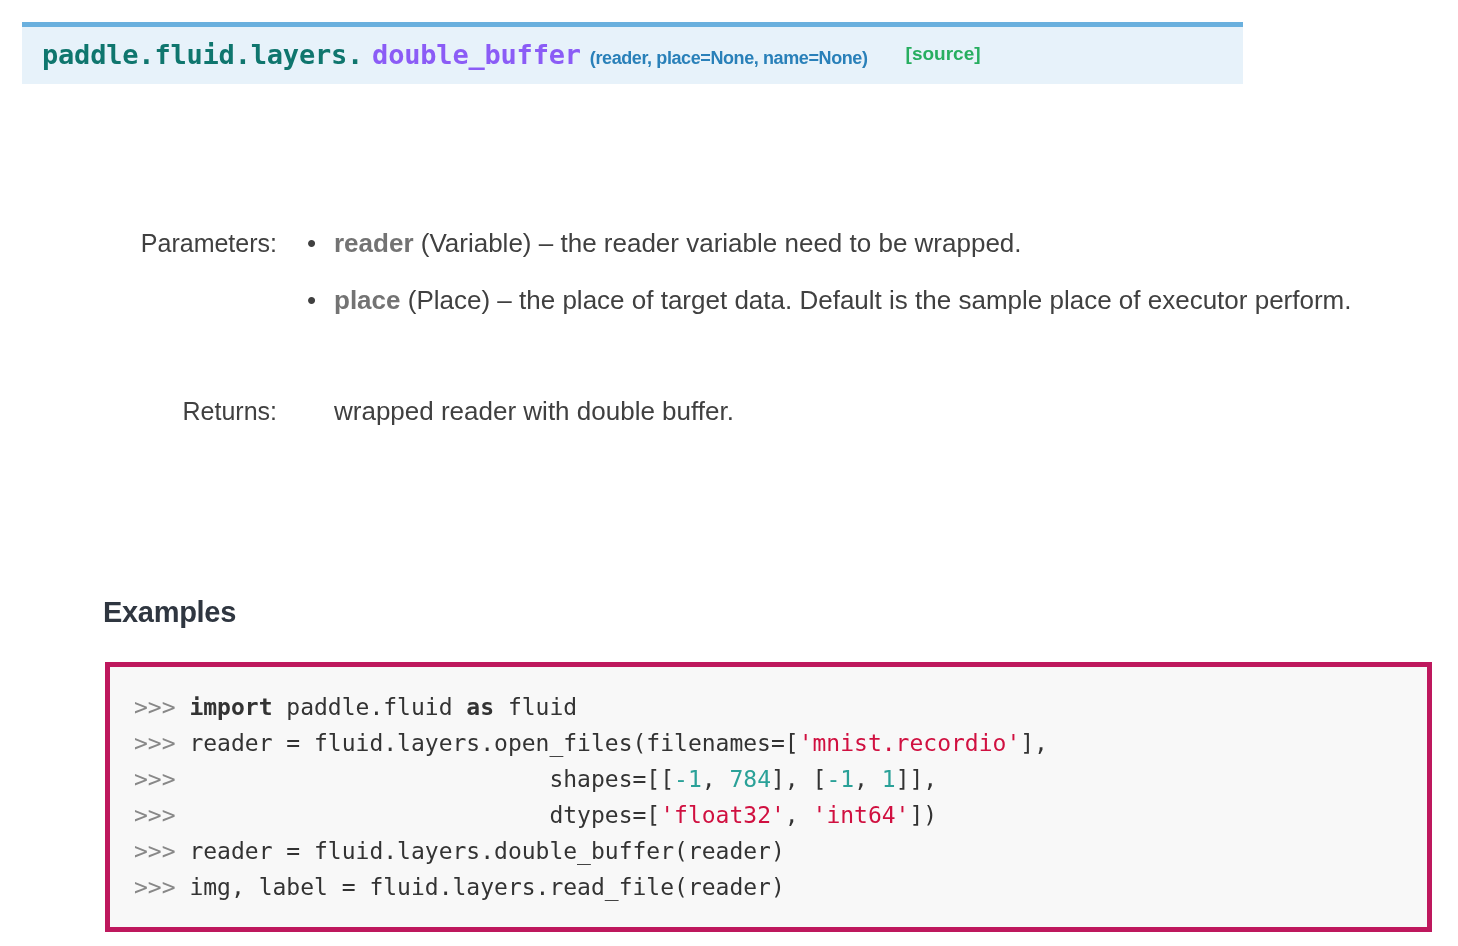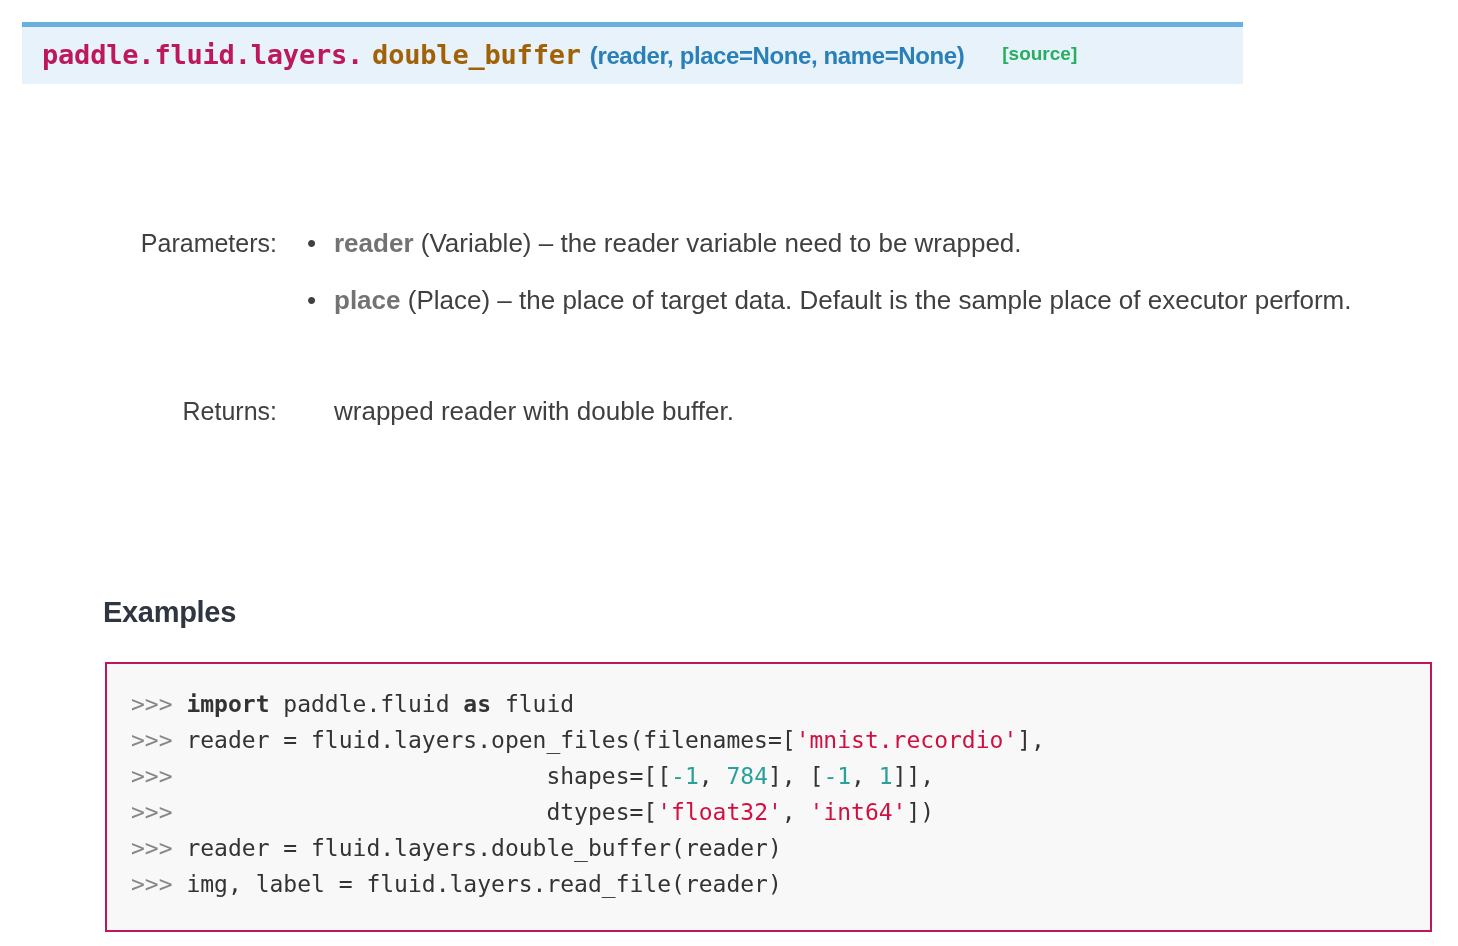--- a/index.html
+++ b/index.html
@@ -37,35 +37,35 @@
   .sig-box {
     background: #e7f2fa;
     padding: 12px 14px 14px 20px;
     box-sizing: border-box;
     white-space: nowrap;
   }
   .sig-prefix {
     font-family: "DejaVu Sans Mono", "Liberation Mono", monospace;
     font-weight: bold;
     font-size: 27px;
-    color: #be185d;
+    color: #0f766e;
     letter-spacing: -0.2px;
   }
   .sig-name {
     font-family: "DejaVu Sans Mono", "Liberation Mono", monospace;
     font-weight: bold;
     font-size: 27px;
-    color: #a16207;
+    color: #8b5cf6;
     letter-spacing: -0.2px;
     margin-left: 9px;
   }
   .sig-params {
     font-family: "Liberation Sans", sans-serif;
     font-weight: bold;
-    font-size: 24px;
+    font-size: 18px;
     color: #2980b9;
     margin-left: 9px;
     letter-spacing: -0.4px;
   }
   .sig-source {
     font-family: "Liberation Sans", sans-serif;
     font-weight: bold;
     font-size: 19px;
     color: #27ae60;
     margin-left: 38px;
@@ -163,21 +163,21 @@
 
   
   .code-block {
     position: absolute;
     left: 105px;
     top: 662px;
     width: 1327px;
     height: 270px;
     box-sizing: border-box;
     background: #f8f8f8;
-    border: 2px solid #be185d;
+    border: 5px solid #be185d;
     padding: 22px 0 22px 24px;
     overflow: hidden;
   }
   .code-block pre {
     margin: 0;
     font-family: "DejaVu Sans Mono", "Liberation Mono", monospace;
     font-size: 23px;
     line-height: 36px;
     color: #333333;
     white-space: pre;

